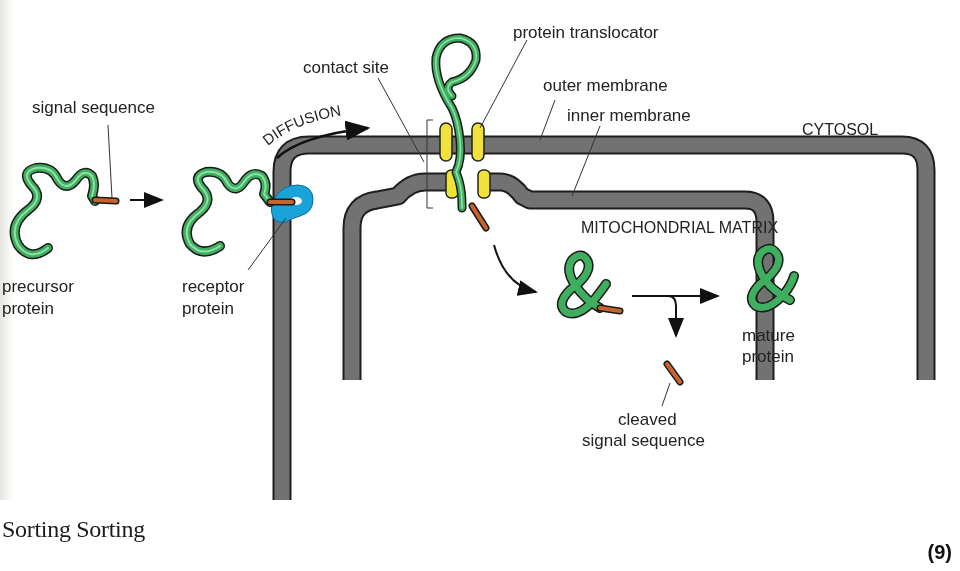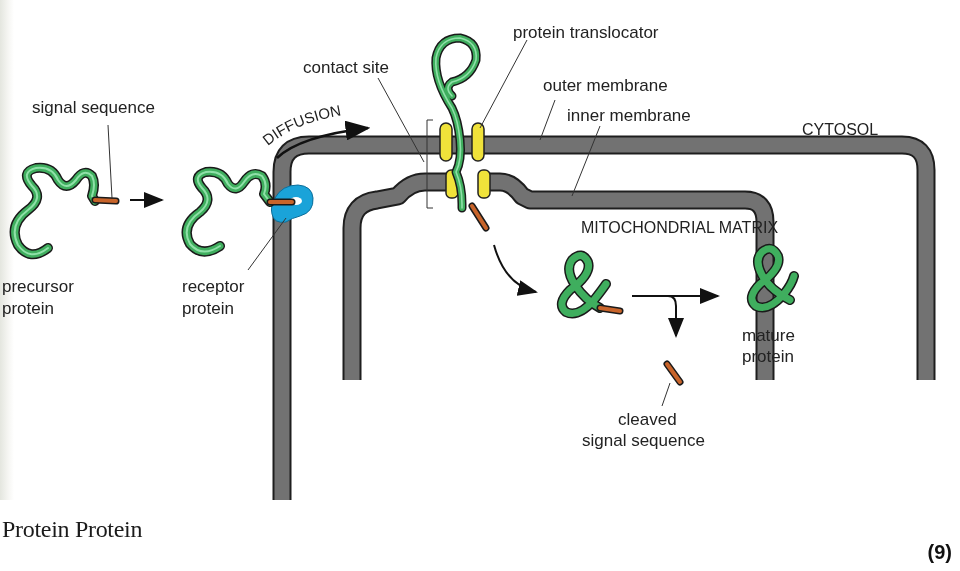--- a/index.html
+++ b/index.html
@@ -132,15 +132,15 @@
     <text class="lbl" x="543" y="91">outer membrane</text>
     <text class="lbl" x="567" y="121">inner membrane</text>
     <text class="lbl-caps" x="802" y="135">CYTOSOL</text>
     <text class="lbl-caps" x="581" y="233">MITOCHONDRIAL MATRIX</text>
     <text class="lbl" x="742" y="341">mature</text>
     <text class="lbl" x="742" y="362">protein</text>
     <text class="lbl" x="618" y="425">cleaved</text>
     <text class="lbl" x="582" y="446">signal sequence</text>
   </svg>
 
-  <div class="caption">Protein Protein</div>
+  <div class="caption">Sorting Sorting</div>
   <div class="fig-num">(9)</div>
 </div>
 
 </body></html>

